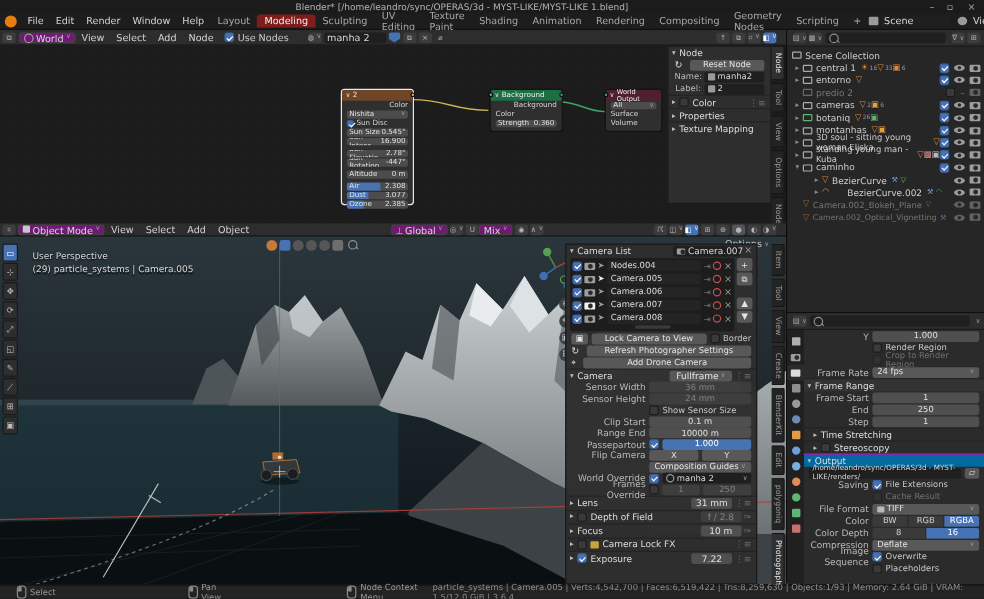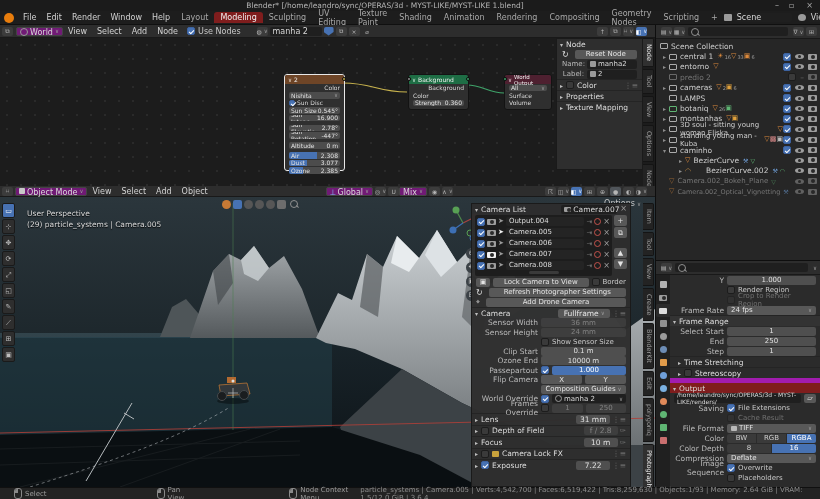--- a/index.html
+++ b/index.html
@@ -482,21 +482,21 @@
           <span>Camera.007</span>
         </span>
       <span class="i-x" style="margin-right:3px">×</span>
     </div>
     <div class="fx" style="align-items:flex-start;padding:1px 3px">
       <div style="flex:1;background:#1d1d1d;border-radius:2px;padding:1px 0">
         <div class="cl-row">
             <span class="cb on"></span>
             <span class="i-cam"></span>
             <span class="i-tri" style="color:#9a9a9a">➤</span>
-            <span class="cl-name">Output.004</span>
+            <span class="cl-name">Nodes.004</span>
             <span class="dim">⇥</span>
             <span class="i-target"></span>
             <span class="i-x">×</span>
           </div>
         <div class="cl-row">
             <span class="cb on"></span>
             <span class="i-cam"></span>
             <span class="i-tri" style="color:#f0f0f0">➤</span>
             <span class="cl-name">Camera.005</span>
             <span class="dim">⇥</span>
@@ -578,21 +578,21 @@
     <div class="prow" style="height:9.5px">
         <span class="plab"></span>
         <span class="cb"></span>
         <span>Show Sensor Size</span>
       </div>
     <div class="prow" style="height:9.5px">
         <span class="plab">Clip Start</span>
         <span class="num grow">0.1 m</span>
       </div>
     <div class="prow" style="height:9.5px">
-        <span class="plab">Ozone End</span>
+        <span class="plab">Range End</span>
         <span class="num grow">10000 m</span>
       </div>
     <div class="prow" style="height:9.5px">
         <span class="plab">Passepartout</span>
         <span class="cb on"></span>
         <span class="num blue grow">1.000</span>
       </div>
     <div class="prow" style="height:9.5px">
         <span class="plab">Flip Camera</span>
         <span class="btn grow">X</span>
@@ -732,29 +732,20 @@
         <span class="i-tri" style="margin-left:4px">▽</span>
         <span class="cnt">2</span>
         <span class="i-tri" style="color:#e0a13c">▣</span>
         <span class="cnt">6</span>
         <span class="otg">
           <span class="cb on"></span>
           <span class="i-eye"></span>
           <span class="i-cam"></span>
         </span>
       </div>
-    <div class="orow" style="padding-left:13px">
-        <span class="i-coll" style="margin-right:3px"></span>
-        <span>LAMPS</span>
-        <span class="otg">
-          <span class="cb on"></span>
-          <span class="i-eye"></span>
-          <span class="i-cam"></span>
-        </span>
-      </div>
     <div class="orow" style="padding-left:4px">
         <span class="dc">▸</span>
         <span class="i-coll" style="border-color:#5fb573;margin-right:3px"></span>
         <span>botaniq</span>
         <span class="i-tri" style="margin-left:4px">▽</span>
         <span class="cnt">26</span>
         <span class="i-tri" style="color:#5fb573">▣</span>
         <span class="otg">
           <span class="cb on"></span>
           <span class="i-eye"></span>
@@ -922,41 +913,41 @@
           <span>24 fps</span>
           <span class="grow"></span>
           <span class="chev">∨</span>
         </span>
       </div>
     <div class="ph" style="background:#333333;border-top:1px solid #242424">
         <span class="tri">▾</span>
         <span>Frame Range</span>
       </div>
     <div class="prow" style="height:10px">
-        <span class="plab" style="width:50px">Select Start</span>
+        <span class="plab" style="width:50px">Frame Start</span>
         <span class="num grow">1</span>
       </div>
     <div class="prow" style="height:10px">
         <span class="plab" style="width:50px">End</span>
         <span class="num grow">250</span>
       </div>
     <div class="prow" style="height:10px">
         <span class="plab" style="width:50px">Step</span>
         <span class="num grow">1</span>
       </div>
     <div class="ph" style="border-top:1px solid #242424">
         <span class="tri" style="margin-left:8px">▸</span>
         <span>Time Stretching</span>
       </div>
     <div class="ph" style="border-top:1px solid #242424">
         <span class="tri" style="margin-left:8px">▸</span>
         <span class="cb" style="margin-right:3px"></span>
         <span>Stereoscopy</span>
       </div>
-    <div class="ph" style="background:#7f1d1d;border-top:5px solid #a21caf">
+    <div class="ph" style="background:#0369a1;border-top:1px solid #a21caf">
         <span class="tri">▾</span>
         <span>Output</span>
       </div>
     <div class="prow" style="height:10px">
         <span class="fld grow" style="font-size:6px">/home/leandro/sync/OPERAS/3d - MYST-LIKE/renders/</span>
         <span class="btn" style="width:12px">▱</span>
       </div>
     <div class="prow" style="height:10px">
         <span class="plab" style="width:50px">Saving</span>
         <span class="cb on"></span>

